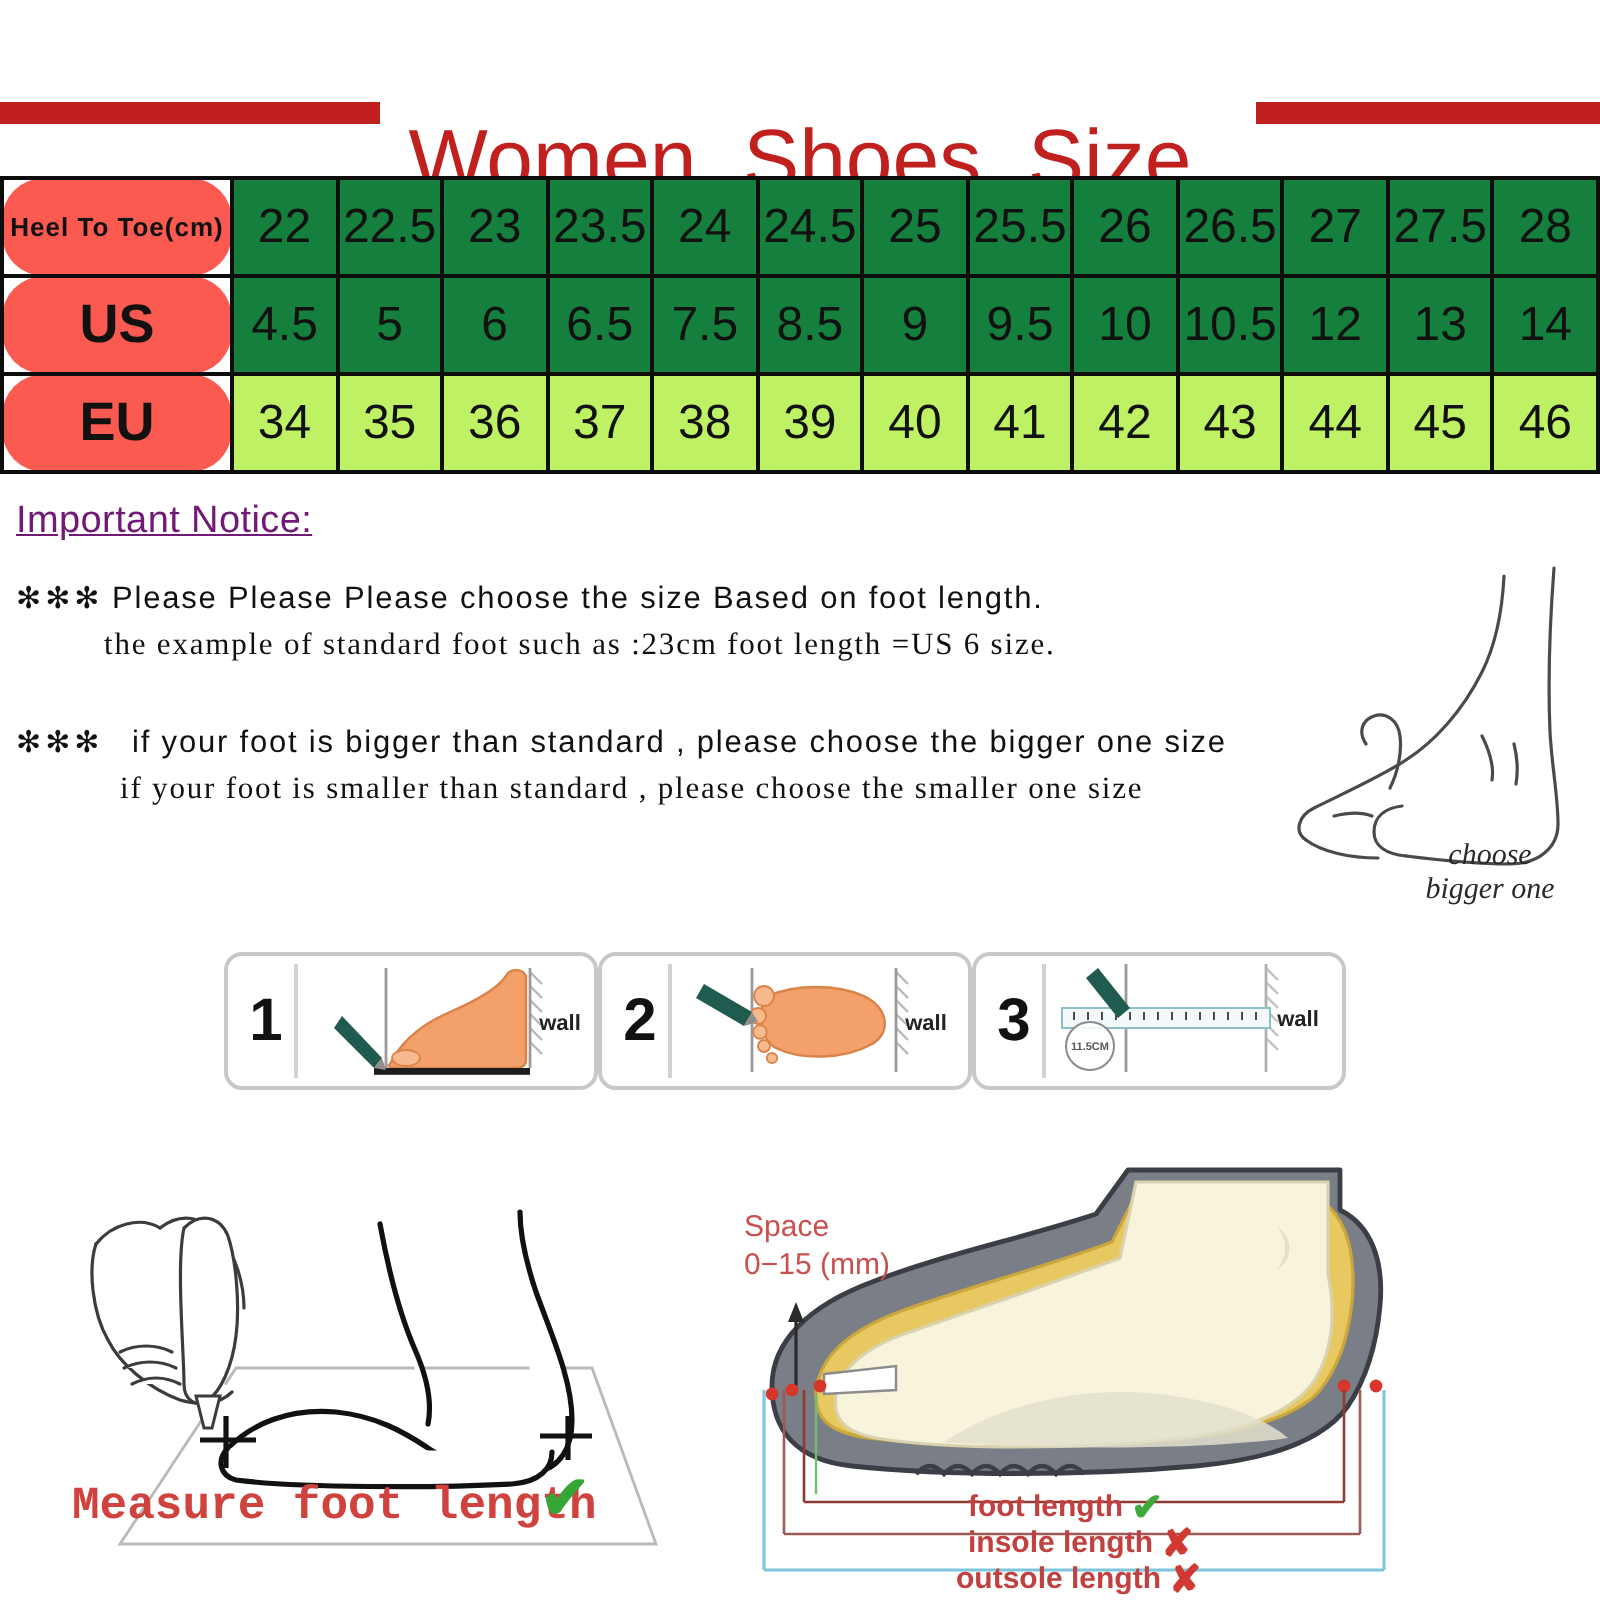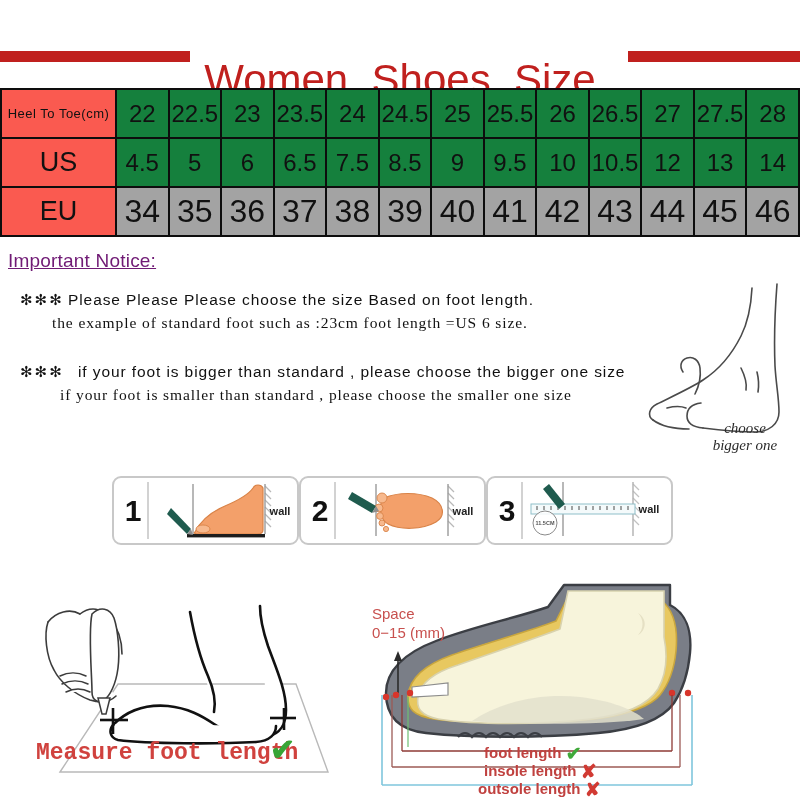--- a/index.html
+++ b/index.html
@@ -24,35 +24,35 @@
   #size-table{
     position:absolute;left:0;top:88px;width:800px;
     border-collapse:collapse;table-layout:fixed;
   }
   #size-table td{
     border:2px solid #0d0d0d;
     height:47px;text-align:center;vertical-align:middle;
     color:#111;font-family:"Liberation Sans",sans-serif;
     padding:0;
   }
-  td.lbl{background:#FA5A50;width:113px;font-weight:normal;}
+  td.lbl{background:#FA5A50;width:113px;font-weight:bold;border-radius:21px;}
   td.lbl-small{font-size:13px;letter-spacing:.5px;}
   td.lbl-big{font-size:27px;margin-top:11px;}
   td.beige{background:#15803d;font-size:24px;}
-  td.blue{background:#a3a3a3;font-size:32px;}
+  td.blue{background:#bef264;font-size:24px;}
 
   
   #notice{position:absolute;left:8px;top:250px;width:690px;}
   #notice-title{
     font-size:19px;color:#701a75;text-decoration:underline;
     font-family:"Liberation Sans",sans-serif;letter-spacing:.2px;
   }
   .note-block{margin-top:16px;font-size:15.5px;color:#111;line-height:23px;}
   .stars{letter-spacing:2px;font-size:15px;}
-  .note-l1{white-space:nowrap;margin-left:12px;}
+  .note-l1{white-space:nowrap;}
   .note-l2{white-space:nowrap;padding-left:44px;font-family:Liberation Serif, serif;}
   .wordy{letter-spacing:.9px;}
 
   
   #ankle-sketch{position:absolute;left:645px;top:280px;width:155px;height:165px;}
   #choose-bigger{
     position:absolute;left:690px;top:420px;width:110px;text-align:center;
     font-family:"Liberation Serif",serif;font-style:italic;font-size:15px;
     color:#2a2a2a;line-height:17px;
   }

